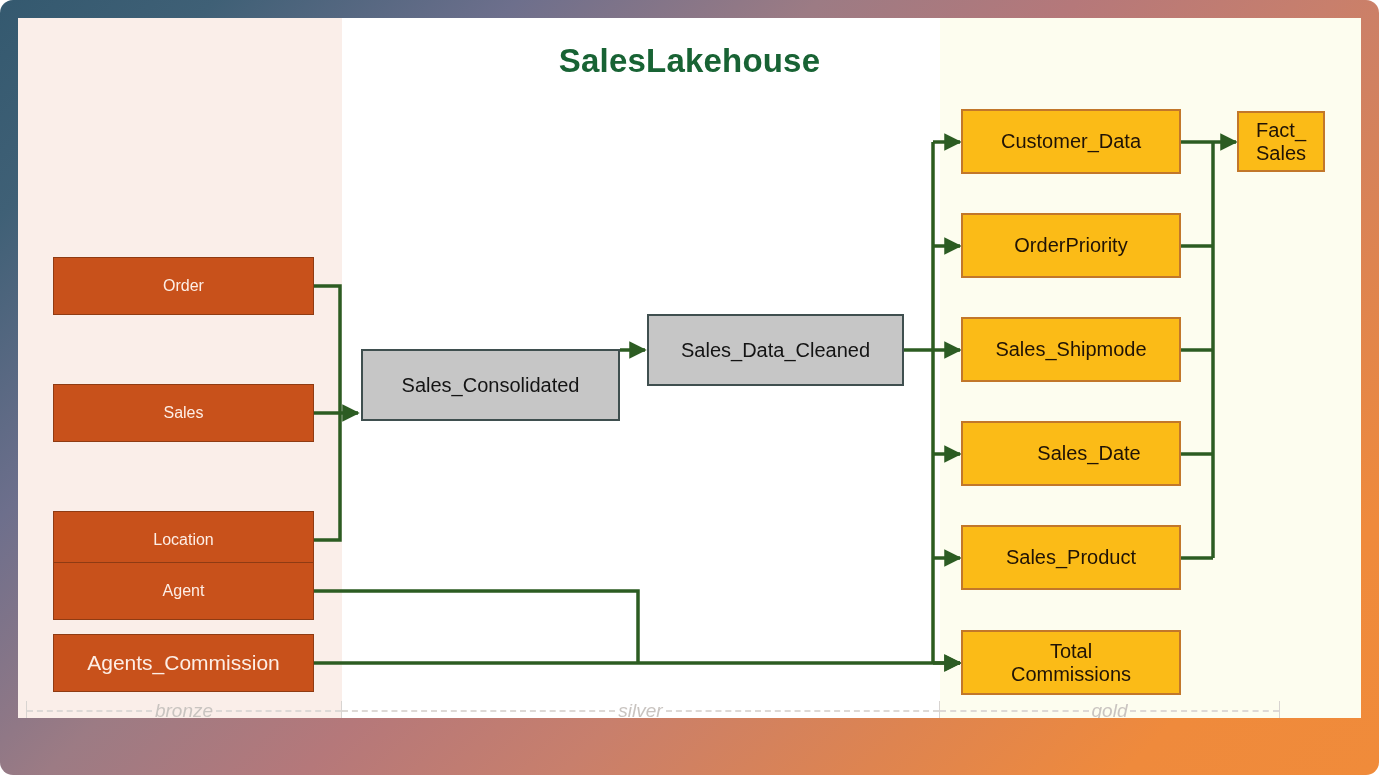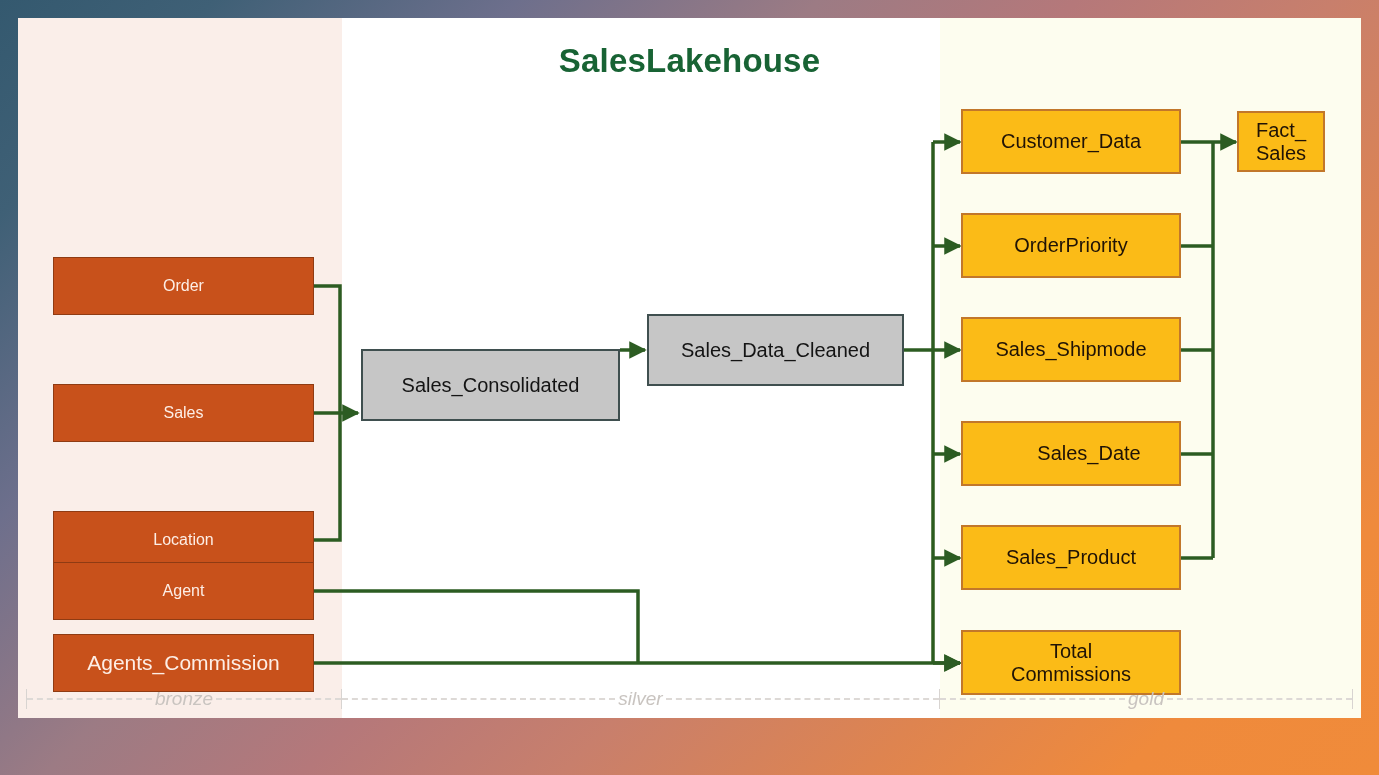--- a/index.html
+++ b/index.html
@@ -7,20 +7,21 @@
     margin: 0;
     padding: 0;
     background: #ffffff;
   }
   #frame {
     position: relative;
     width: 1379px;
     height: 775px;
     overflow: hidden;
     font-family: "Liberation Sans", sans-serif;
+    border-radius: 13px;
   }
   
   #outer-border {
     position: absolute;
     inset: 0;
     background:
       linear-gradient(135deg,
         #34596f 0%,
         #3f6076 10%,
         #6d6f8c 24%,
@@ -103,21 +104,21 @@
   
   #footer-band {
     position: absolute;
     left: 0;
     right: 0;
     bottom: 8px;
     height: 30px;
   }
   .band-seg {
     position: absolute;
-    top: 4px;
+    top: 16px;
     height: 30px;
     display: flex;
     align-items: center;
     justify-content: space-between;
   }
   .band-tick {
     width: 1px;
     height: 20px;
     background: #d8d4d1;
     flex: 0 0 auto;
@@ -227,21 +228,21 @@
         <div class="band-tick"></div>
       </div>
 
       <div class="band-seg" style="left:324px; width:598px;">
         <div class="band-dash"></div>
         <div class="band-label">silver</div>
         <div class="band-dash"></div>
         <div class="band-tick"></div>
       </div>
 
-      <div class="band-seg" style="left:922px; width:413px;">
+      <div class="band-seg" style="left:922px; width:340px;">
         <div class="band-dash"></div>
         <div class="band-label">gold</div>
         <div class="band-dash"></div>
         <div class="band-tick"></div>
       </div>
     </div>
 
   </div>
 </div>
 

